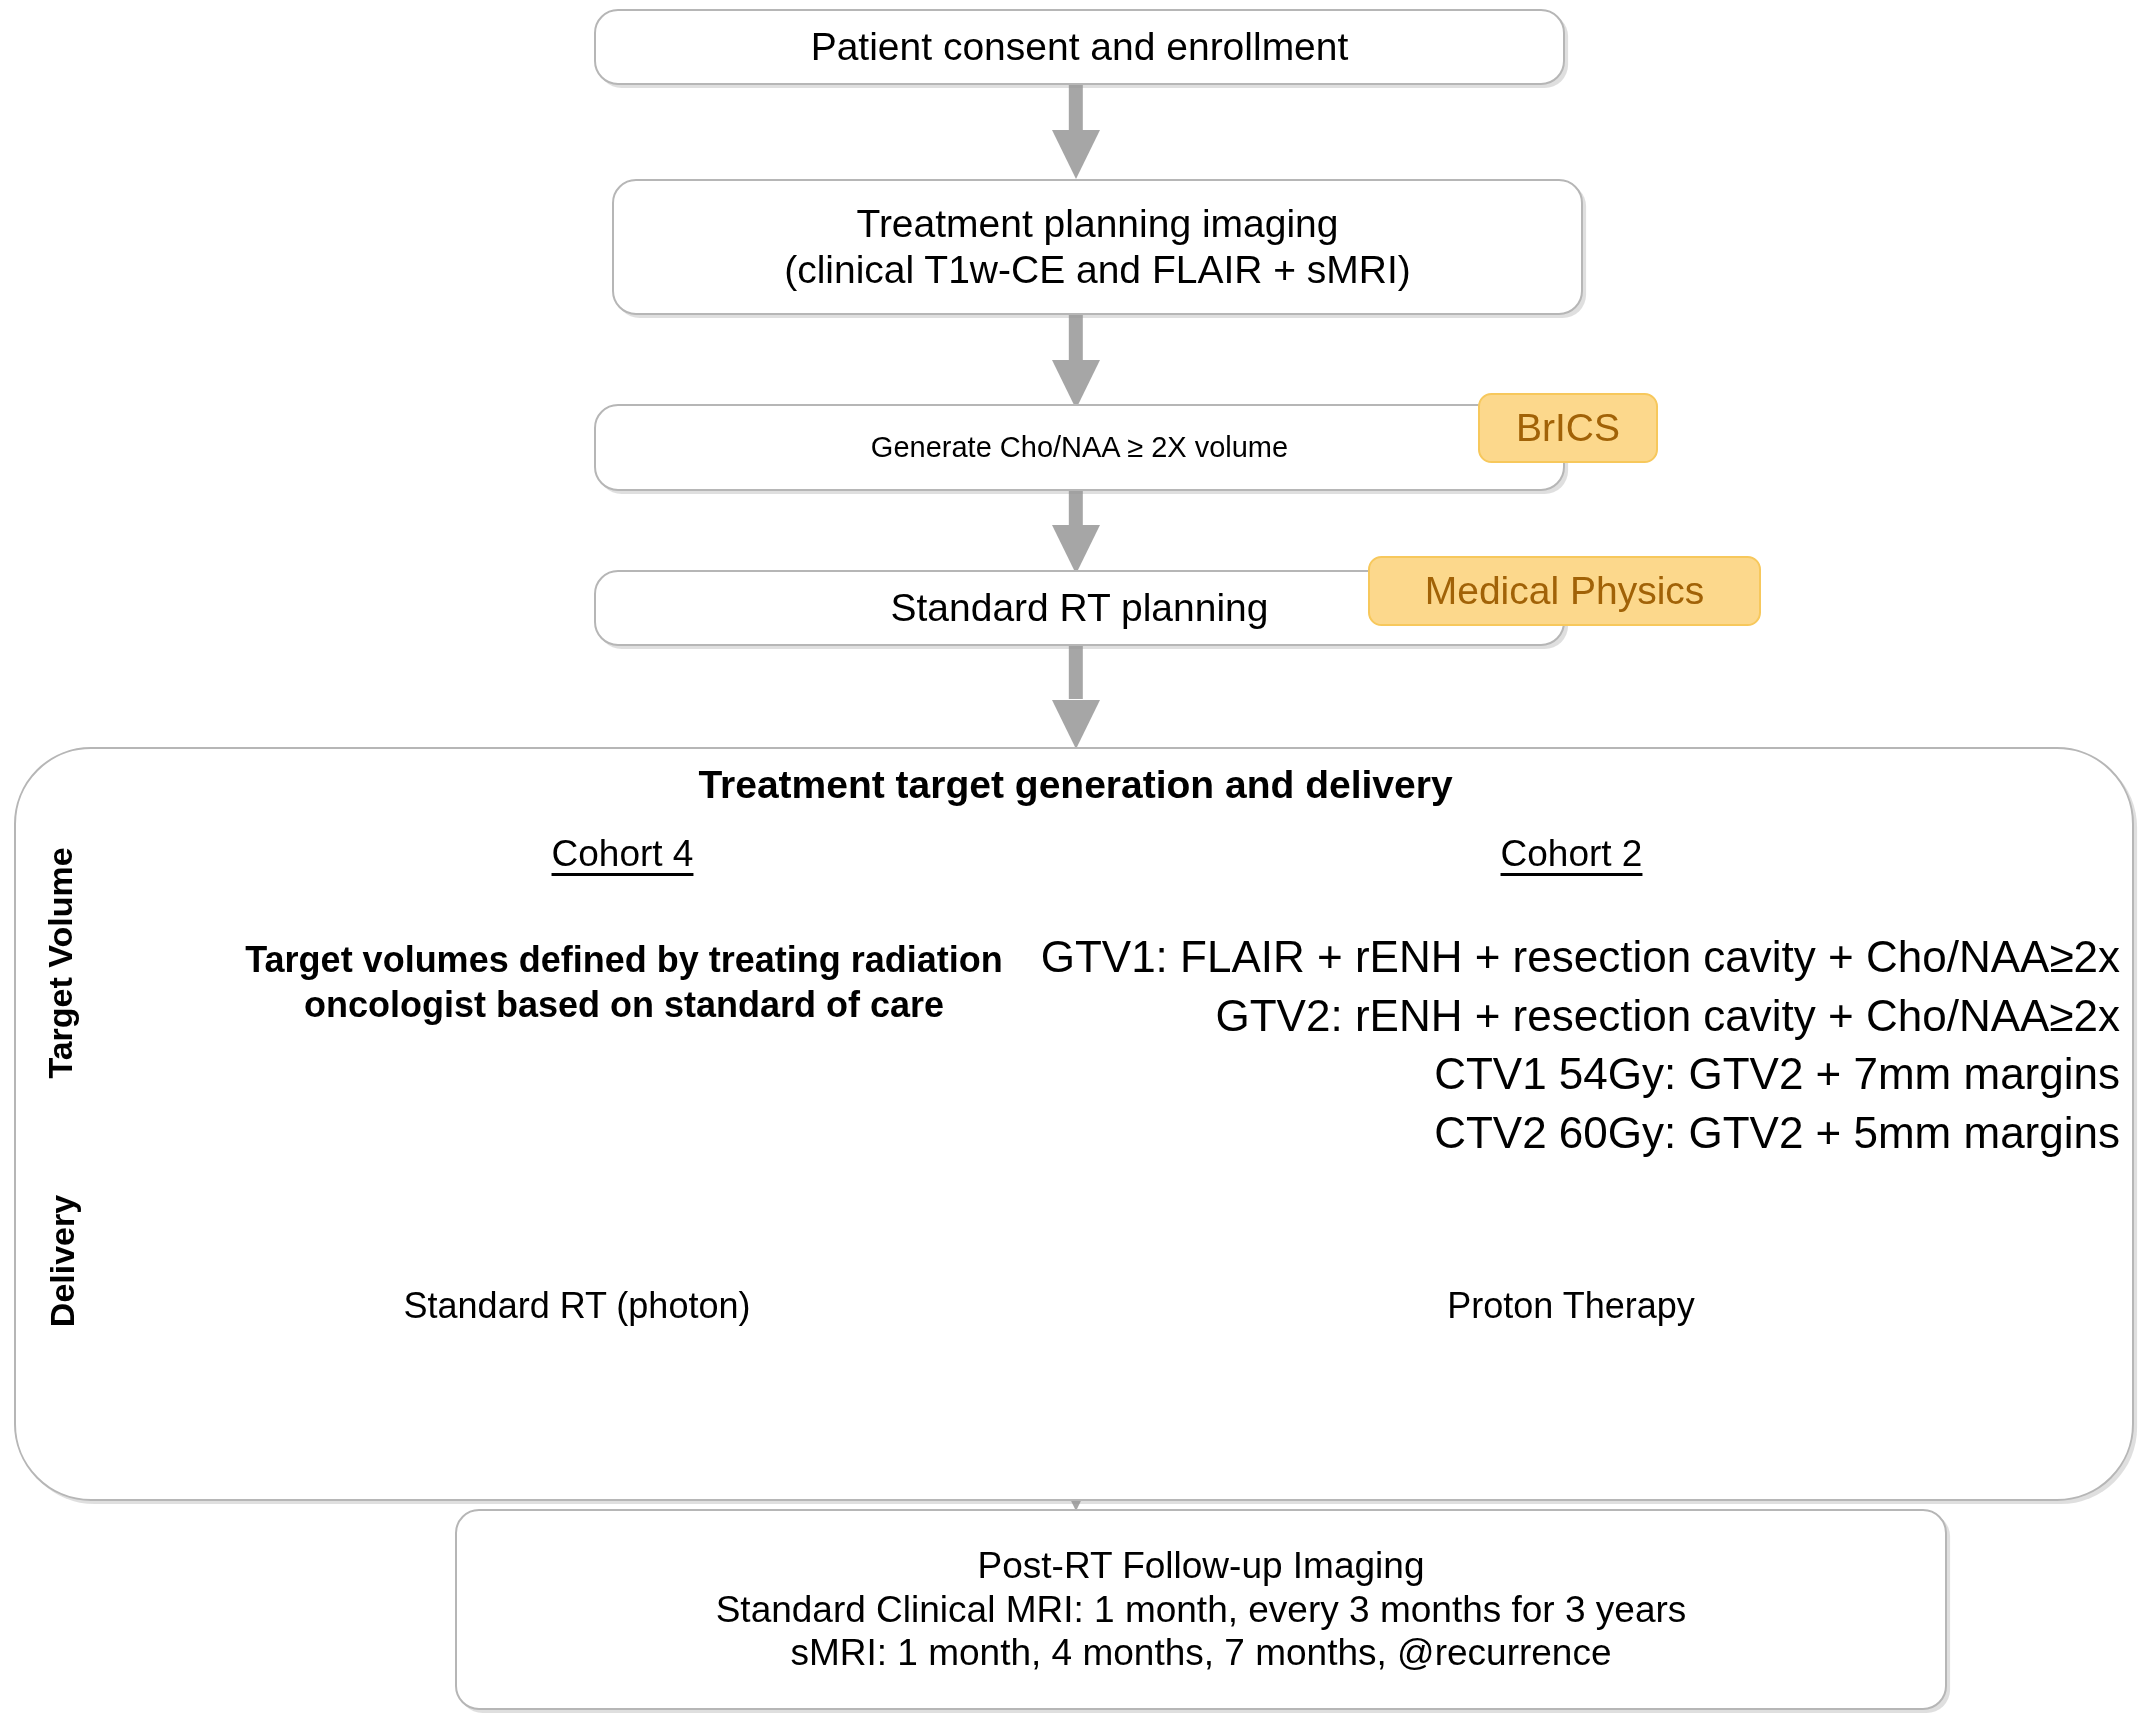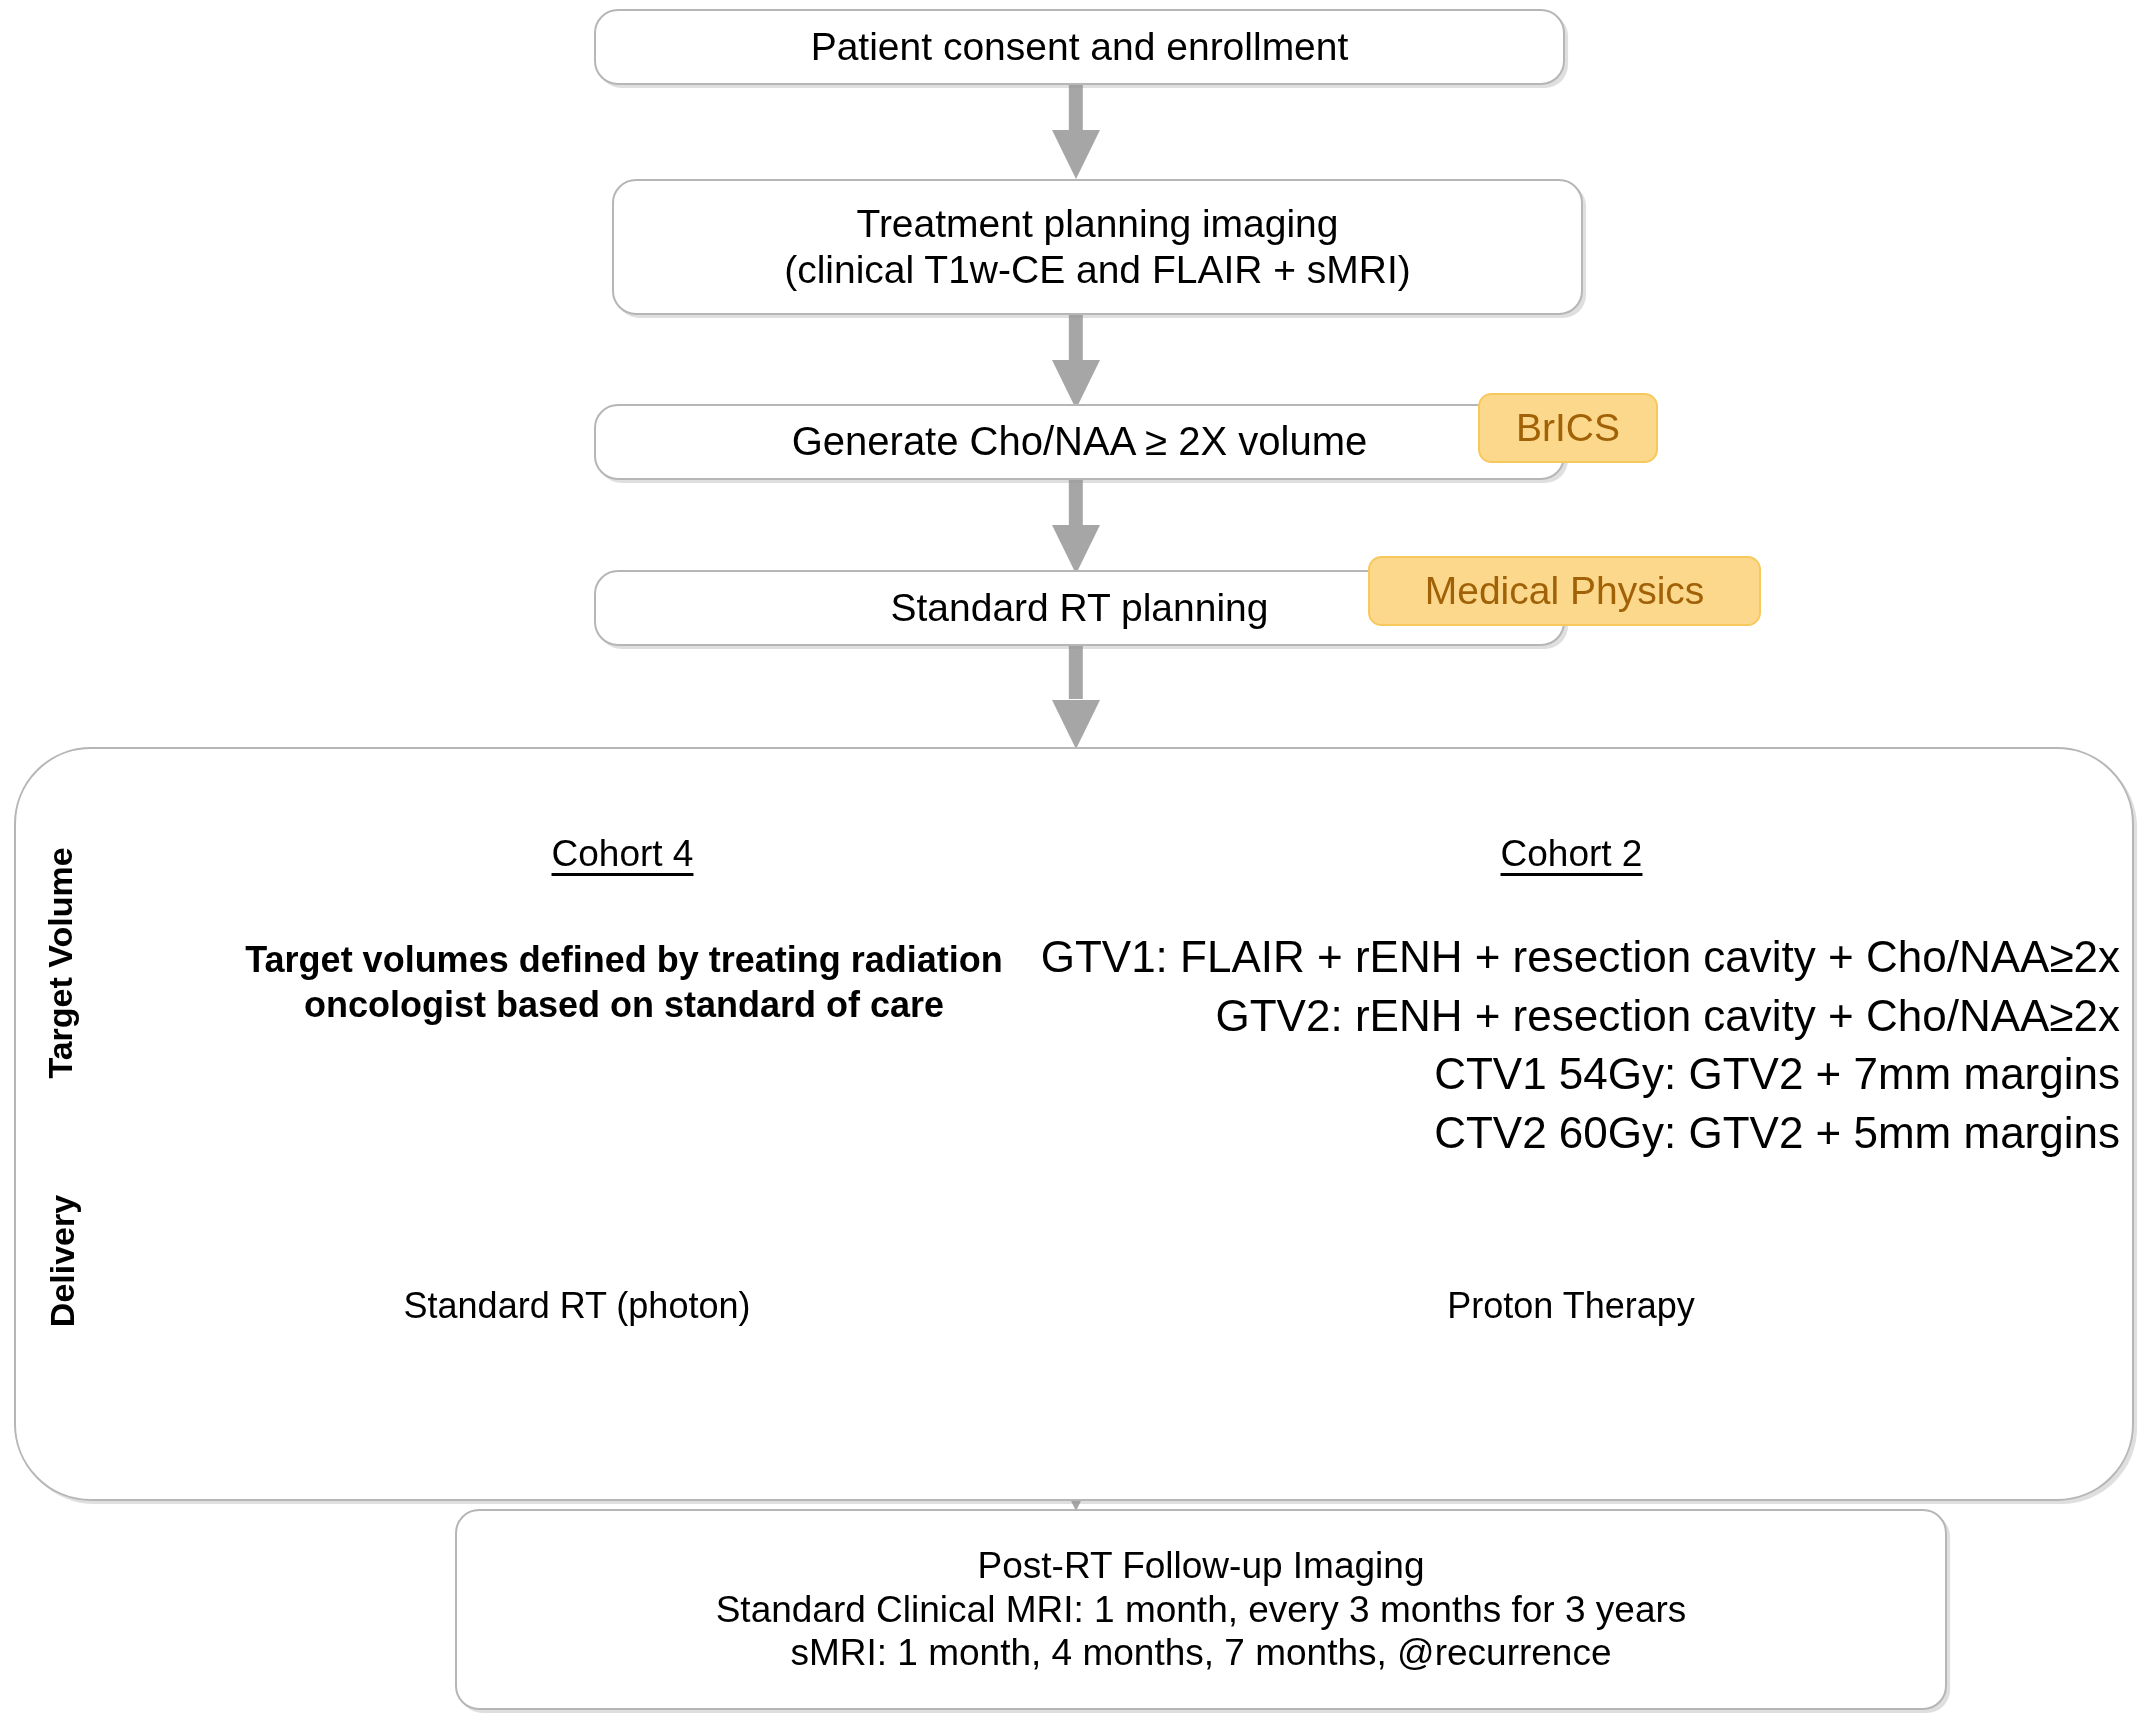--- a/index.html
+++ b/index.html
@@ -160,21 +160,21 @@
   <div class="pbox" style="left:612px; top:179px; width:971px; height:136px; font-size:39px;">
     <span class="ln bold">Treatment planning imaging</span>
     <span class="ln normal">(clinical T1w-CE and FLAIR + sMRI)</span>
   </div>
 
   <div class="arrow" style="left:1052px; top:315px; width:47px; height:94px;">
     <div class="shaft" style="width:14.4px; height:46px;"></div>
     <div class="head"></div>
   </div>
 
-  <div class="pbox" style="left:594px; top:404px; width:971px; height:76px; font-size:40px;">
+  <div class="pbox" style="left:594px; top:404px; width:971px; height:87px; font-size:29px;">
     <span class="ln bold">Generate Cho/NAA ≥ 2X volume</span>
   </div>
 
   <div class="badge" style="left:1478px; top:393px; width:180px; height:70px; font-size:39px;">
     <span>BrICS</span>
   </div>
 
   <div class="arrow" style="left:1052px; top:480px; width:47px; height:94px;">
     <div class="shaft" style="width:14.4px; height:46px;"></div>
     <div class="head"></div>
@@ -188,20 +188,21 @@
     <span>Medical Physics</span>
   </div>
 
   <div class="arrow" style="left:1052px; top:646px; width:47px; height:103px;">
     <div class="shaft" style="width:14.4px; height:53px;"></div>
     <div class="head"></div>
   </div>
 
   <div id="panel"></div>
 
+  <div id="panel-title">Treatment target generation and delivery</div>
 
   <div class="side-label" style="left:-105px; top:945px; width:329px; height:36px; font-size:34px; line-height:36px;">
     <span>Target Volume</span>
   </div>
 
   <div class="side-label" style="left:-31px; top:1243px; width:185px; height:36px; font-size:34px; line-height:36px;">
     <span>Delivery</span>
   </div>
 
   <div class="cohort-head" style="left:489px; top:833px; width:267px; text-align:center;">

